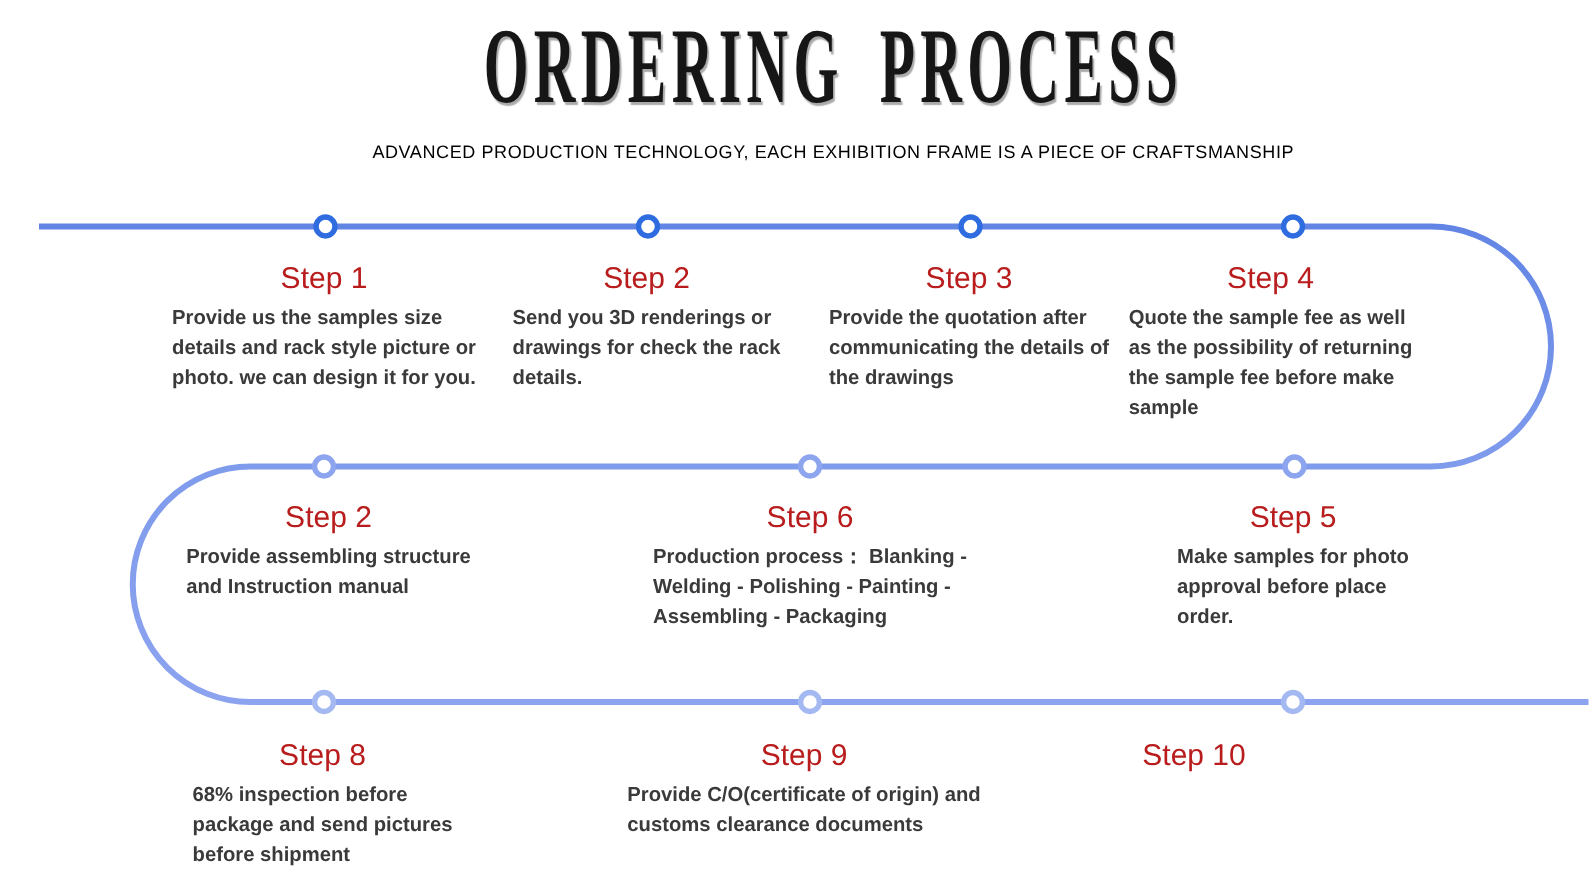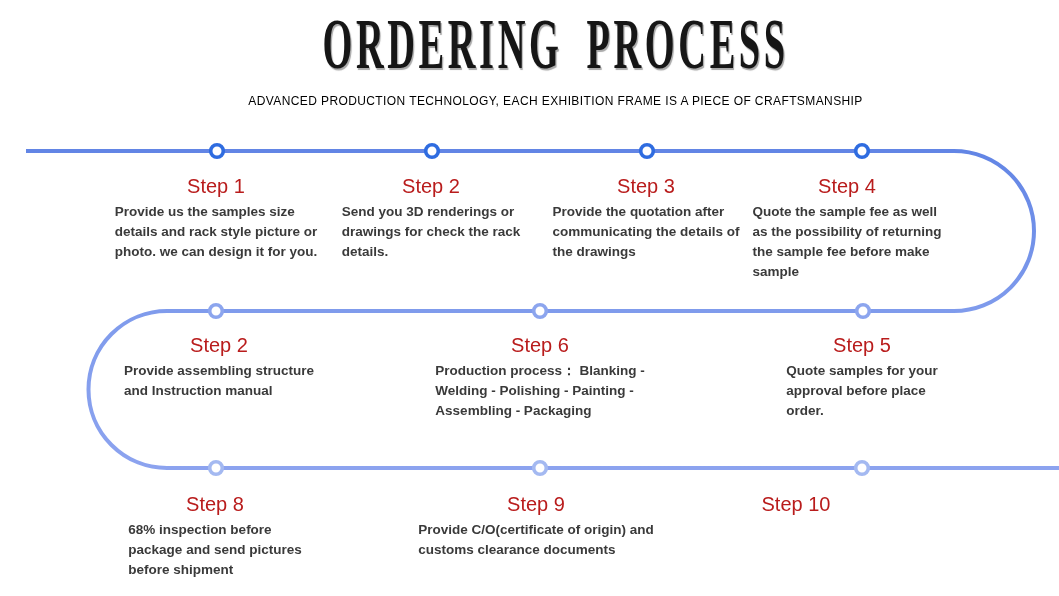--- a/index.html
+++ b/index.html
@@ -71,21 +71,21 @@
     </div>
       <div class="step" style="left: 821px; top: 174px;">
       <div class="step-title">Step 4</div>
       <div class="step-desc">Quote the sample fee as well
 as the possibility of returning
 the sample fee before make
 sample</div>
     </div>
       <div class="step" style="left: 836px; top: 333px;">
       <div class="step-title">Step 5</div>
-      <div class="step-desc">Quote samples for your
+      <div class="step-desc">Make samples for photo
 approval before place
 order.</div>
     </div>
       <div class="step" style="left: 514px; top: 333px;">
       <div class="step-title">Step 6</div>
       <div class="step-desc">Production process： Blanking -
 Welding - Polishing - Painting -
 Assembling - Packaging</div>
     </div>
       <div class="step" style="left: 193px; top: 333px;">

